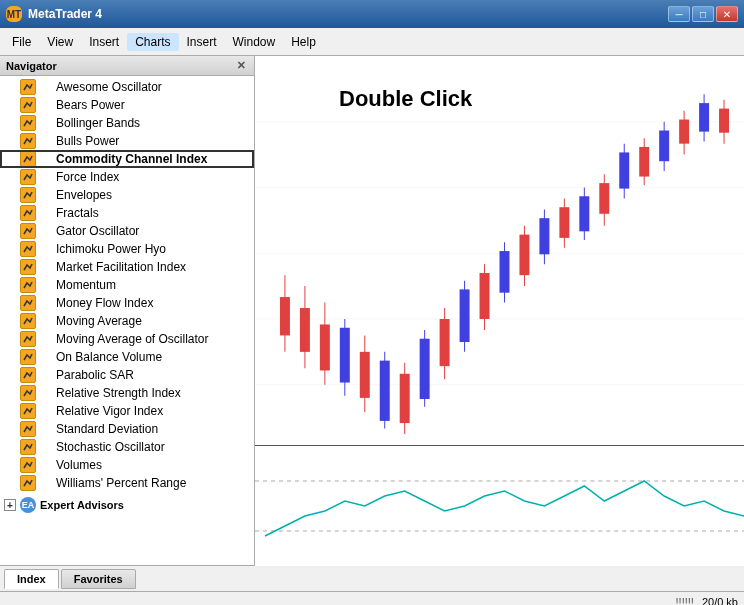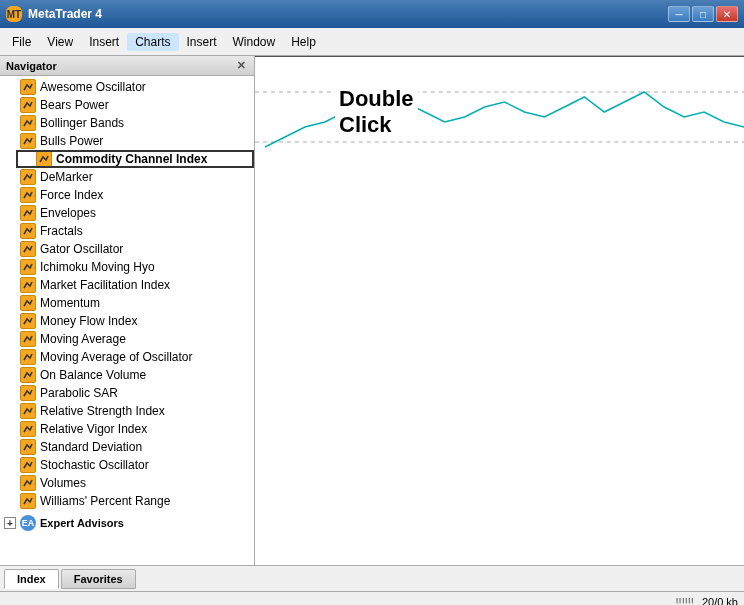--- a/index.html
+++ b/index.html
@@ -119,29 +119,28 @@
       overflow-x: hidden;
     }
     .nav-section {
       padding: 2px 0;
     }
     .nav-item {
       display: flex;
       align-items: center;
       padding: 1px 4px 1px 20px;
       cursor: pointer;
-      gap: 4px;
+      gap: 20px;
       white-space: nowrap;
     }
     .nav-item.selected {
       background: white;
       outline: 2px solid #333;
       outline-offset: -2px;
       font-weight: bold;
-      margin-left: 16px;
     }
     .nav-icon {
       width: 16px;
       height: 16px;
       background: #f5a623;
       border: 1px solid #c88a00;
       border-radius: 2px;
       display: flex;
       align-items: center;
       justify-content: center;
@@ -192,21 +191,21 @@
     
     .navigator-body::-webkit-scrollbar { width: 8px; }
     .navigator-body::-webkit-scrollbar-track { background: #f0f0f0; }
     .navigator-body::-webkit-scrollbar-thumb { background: #c0c0c0; border: 1px solid #aaa; }
 
     
     .chart-area {
       flex: 1;
       background: #1a1a2e;
       display: flex;
-      flex-direction: row;
+      flex-direction: column;
       position: relative;
     }
 
     
     .double-click-text {
       position: absolute;
       top: 30px;
       left: 80px;
       font-size: 22px;
       font-weight: bold;
@@ -374,28 +373,20 @@
 
         <div class="nav-item selected">
           <div class="nav-icon">
             <svg viewBox="0 0 12 12">
                 <polyline points="2,9 5,4 8,7 10,3" stroke="#333" stroke-width="1.5" fill="none"></polyline>
               </svg>
           </div>
           <span class="nav-item-label">Commodity Channel Index</span>
         </div>
 
-        <div class="nav-item">
-          <div class="nav-icon">
-            <svg viewBox="0 0 12 12">
-                <polyline points="2,9 5,4 8,7 10,3" stroke="#333" stroke-width="1.5" fill="none"></polyline>
-              </svg>
-          </div>
-          <span class="nav-item-label">DeMarker</span>
-        </div>
 
         <div class="nav-item">
           <div class="nav-icon">
             <svg viewBox="0 0 12 12">
                 <polyline points="2,9 5,4 8,7 10,3" stroke="#333" stroke-width="1.5" fill="none"></polyline>
               </svg>
           </div>
           <span class="nav-item-label">Force Index</span>
         </div>
 
@@ -425,21 +416,21 @@
           </div>
           <span class="nav-item-label">Gator Oscillator</span>
         </div>
 
         <div class="nav-item">
           <div class="nav-icon">
             <svg viewBox="0 0 12 12">
                 <polyline points="2,9 5,4 8,7 10,3" stroke="#333" stroke-width="1.5" fill="none"></polyline>
               </svg>
           </div>
-          <span class="nav-item-label">Ichimoku Moving Hyo</span>
+          <span class="nav-item-label">Ichimoku Power Hyo</span>
         </div>
 
 
         <div class="nav-item">
           <div class="nav-icon">
             <svg viewBox="0 0 12 12">
                 <polyline points="2,9 5,4 8,7 10,3" stroke="#333" stroke-width="1.5" fill="none"></polyline>
               </svg>
           </div>
           <span class="nav-item-label">Market Facilitation Index</span>

